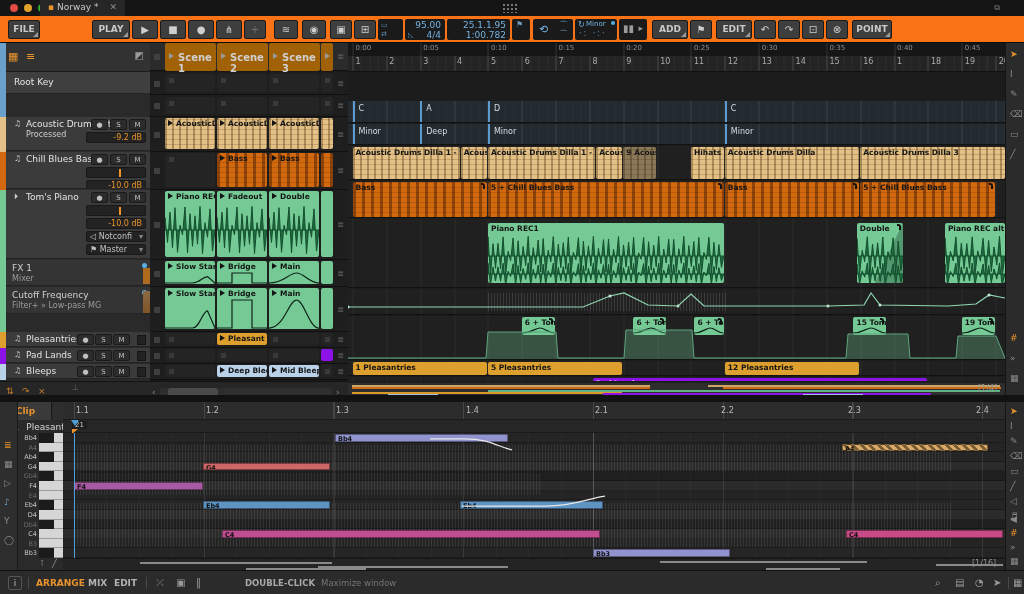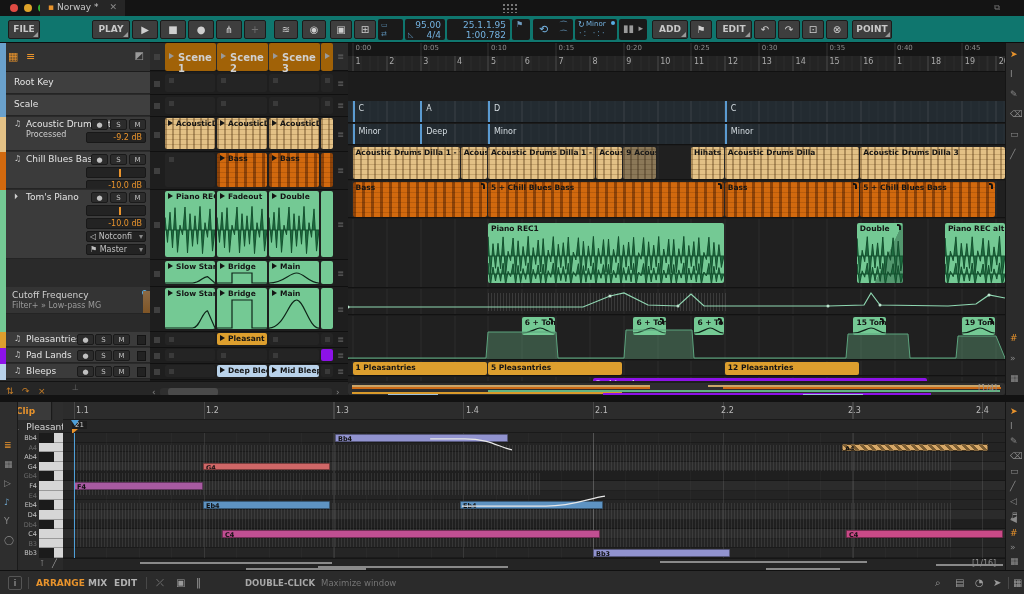--- a/index.html
+++ b/index.html
@@ -3,21 +3,21 @@
 <meta charset="utf-8">
 <style>
   *{margin:0;padding:0;box-sizing:border-box}
   html,body{background:#000;font-family:"DejaVu Sans",sans-serif}
   #app{position:relative;width:1024px;height:594px;background:#1d1d1d;overflow:hidden;color:#ccc;font-size:9px}
   
   #titlebar{position:absolute;left:0;top:0;width:1024px;height:28px;background:#141414}
   .light{position:absolute;top:4px;width:8px;height:8px;border-radius:50%}
   #tab{position:absolute;left:40px;top:0;height:16px;padding:2px 8px;background:#262626;color:#c8c8c8;font-size:9px}
   
-  #toolbar{position:absolute;left:0;top:16px;width:1024px;height:27px;background:#0f766e;border-bottom:1px solid #0c0c0c}
+  #toolbar{position:absolute;left:0;top:16px;width:1024px;height:27px;background:#f97316;border-bottom:1px solid #0c0c0c}
   .tbtn{position:absolute;top:4px;height:19px;background:#3e3e3e;border:1px solid #1b1b1b;border-radius:2px;color:#c9c9c9;font-size:9px;font-weight:bold;text-align:center;line-height:17px;overflow:hidden}
   .tbtn.ic{font-weight:normal;font-size:10px;color:#cfcfcf}
   .tbtn.dim{color:#6f6f6f}
   .fold::after{content:"";position:absolute;right:1px;bottom:1px;border-left:5px solid transparent;border-bottom:5px solid #999}
   .disp{position:absolute;top:3px;height:21px;background:#1a1a1a;border-radius:2px;color:#74b2e0;overflow:hidden}
   .disp .r1,.disp .r2{position:absolute;right:4px;font-size:9px;line-height:10px;white-space:nowrap}
   .disp .r1{top:1px}.disp .r2{top:11px}
   .disp .mini{position:absolute;left:3px;font-size:7px;color:#5a8cb0}
   
   #panel{position:absolute;left:0;top:43px;width:150px;height:338px;background:#2a2a2a;overflow:hidden}
@@ -187,23 +187,20 @@
     <div id="panelhead">
       <span style="position:absolute;left:8px;top:7px;color:#e8932c;font-size:11px">▦</span>
       <span style="position:absolute;left:26px;top:7px;color:#e8932c;font-size:11px">≡</span>
       <span style="position:absolute;right:6px;top:7px;color:#9a9a9a;font-size:10px">◩</span>
     </div>
     <div id="panel-rows"></div>
   <div class="prow" style="top:29px;height:22px;background:#3f3f3f">
         <span class="tname" style="left:8px;top:4.5px">Root Key</span>
       </div>
       <div class="cstrip" style="top:29px;height:23px;background:#6aa1cc"></div>
-      <div class="prow" style="top:52px;height:21px;background:#3f3f3f">
-        <span class="tname" style="left:8px;top:4px">Scale</span>
-      </div>
       <div class="cstrip" style="top:52px;height:22px;background:#6aa1cc"></div>
       <div class="prow" style="top:74px;height:34px;background:#3b3b3b">
         <span class="ticon">♫</span>
         <span class="tname" style="left:20px;top:2px">Acoustic Drums Kit 2</span>
         <span class="tsub" style="left:20px;top:13px;color:#cfcfcf">Processed</span>
         <span class="tb" style="top:2px;right:42px">●</span>
         <span class="tb" style="top:2px;right:23px">S</span>
         <span class="tb" style="top:2px;right:4px">M</span>
         <div class="dbbox" style="top:15px">-9.2 dB</div>
       </div>
@@ -227,20 +224,26 @@
         <span class="tb" style="top:2px;right:23px">S</span>
         <span class="tb" style="top:2px;right:4px">M</span>
         <div class="fbox" style="top:15px">
           <i></i>
         </div>
         <div class="dbbox" style="top:28px">-10.0 dB</div>
         <div class="selbox" style="top:41px">◁ Notconfi<b>▾</b></div>
         <div class="selbox" style="top:54px">⚑ Master<b>▾</b></div>
       </div>
       <div class="cstrip" style="top:147px;height:70px;background:#74c994"></div>
+      <div class="prow" style="top:217px;height:26px;background:#343434">
+        <span class="tname" style="left:6px;top:3px;color:#cfcfcf">FX 1</span>
+        <span class="tsub" style="left:6px;top:14px">Mixer</span>
+        <span class="bdot"></span>
+        <span class="sidefader"></span>
+      </div>
       <div class="cstrip" style="top:217px;height:27px;background:#74c994"></div>
       <div class="prow" style="top:244px;height:27px;background:#343434">
         <span class="tname" style="left:6px;top:3px;color:#cfcfcf">Cutoff Frequency</span>
         <span class="tsub" style="left:6px;top:14px">Filter+ » Low-pass MG</span>
         <span class="bdot"></span>
         <span class="sidefader tall"></span>
       </div>
       <div class="cstrip" style="top:244px;height:45px;background:#74c994"></div>
       <div class="prow" style="top:289px;height:15px;background:#3b3b3b">
         <span class="ticon">♫</span>

